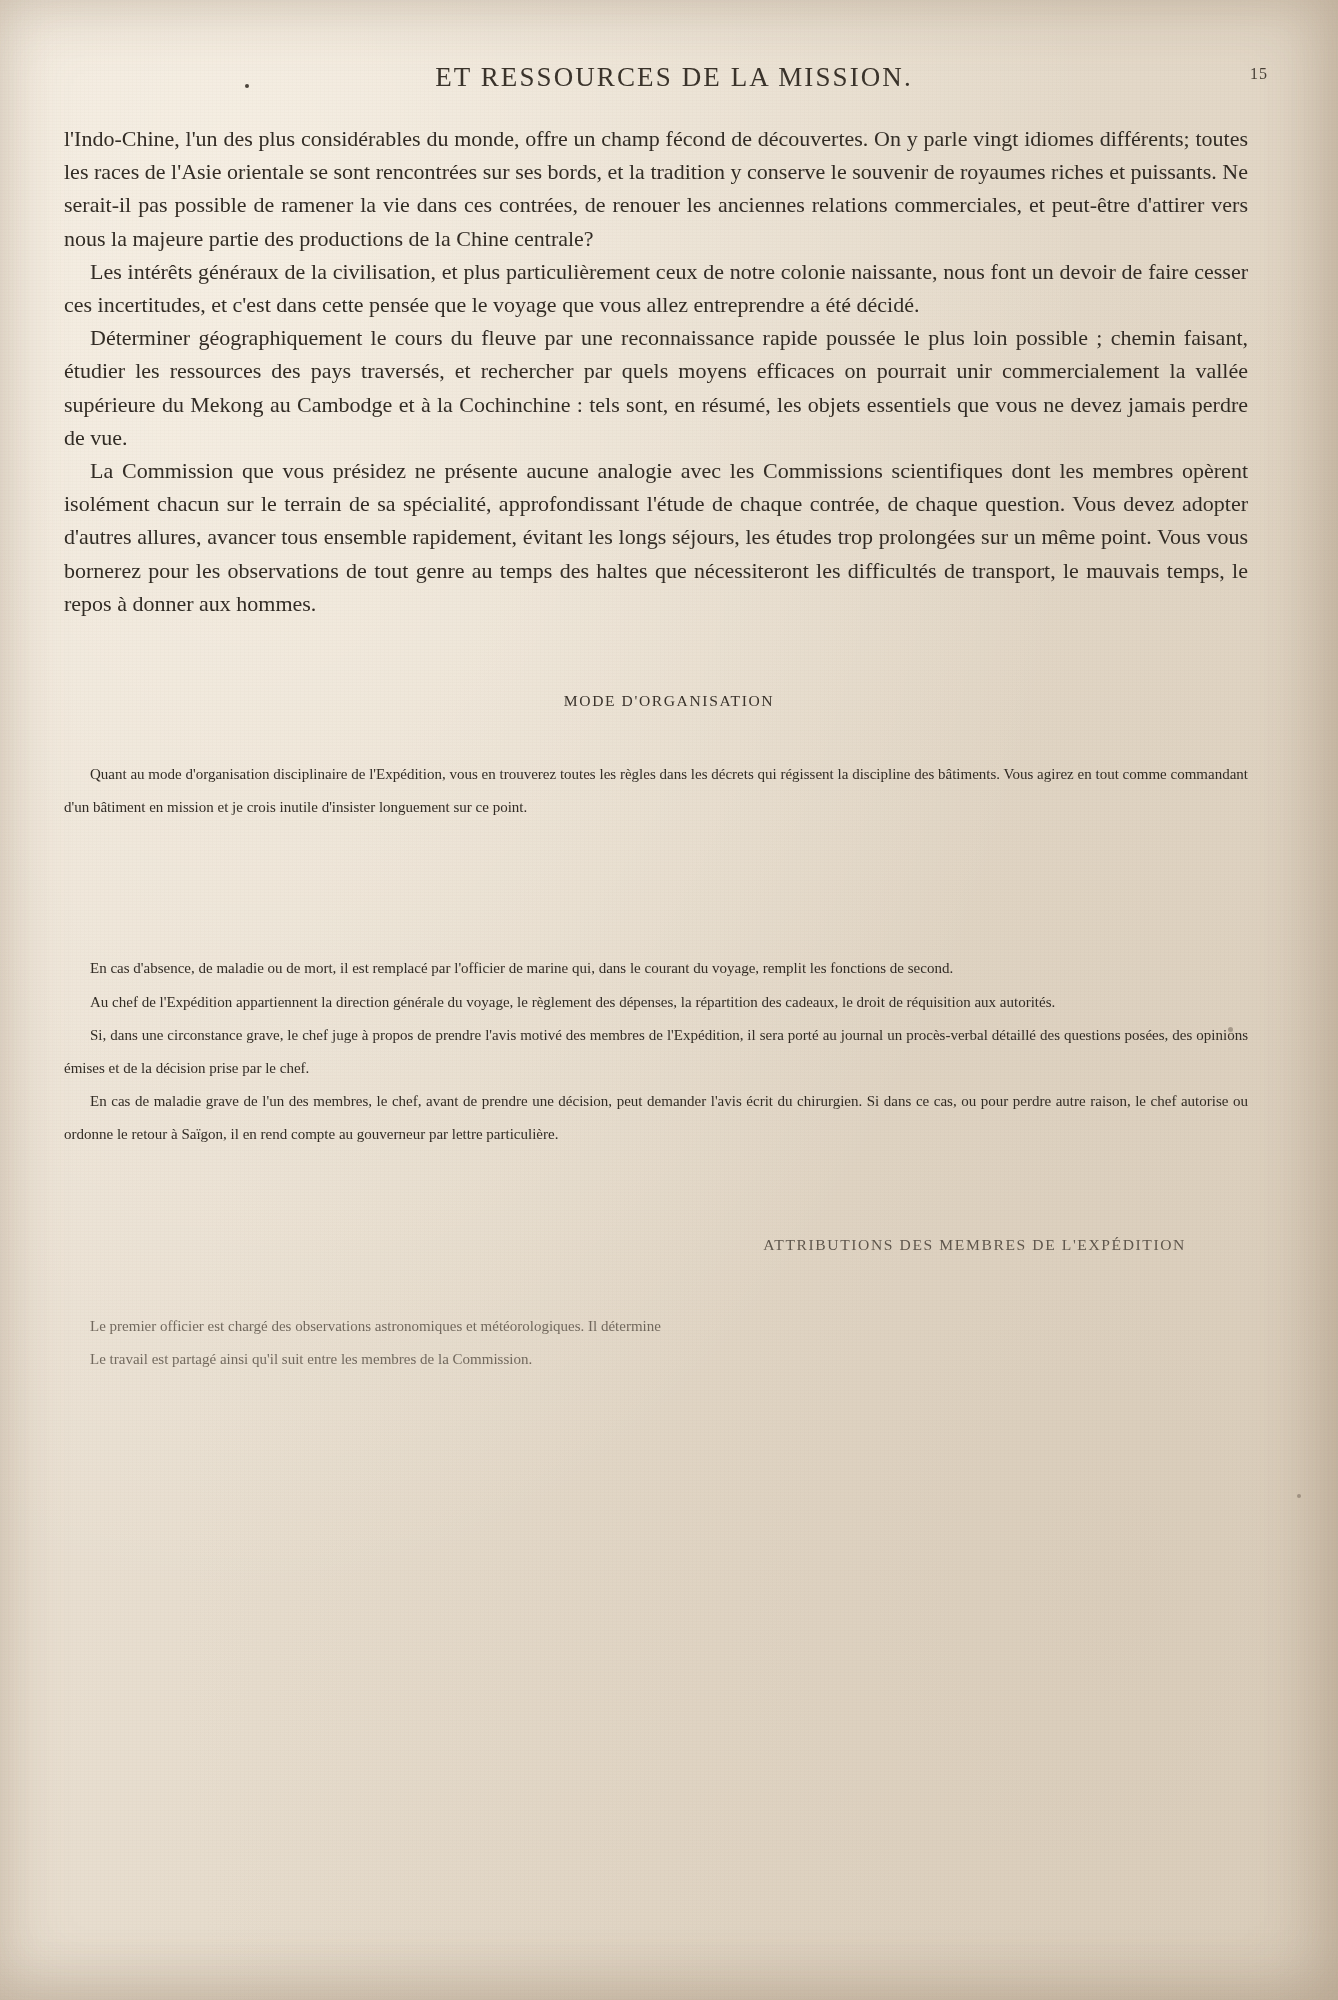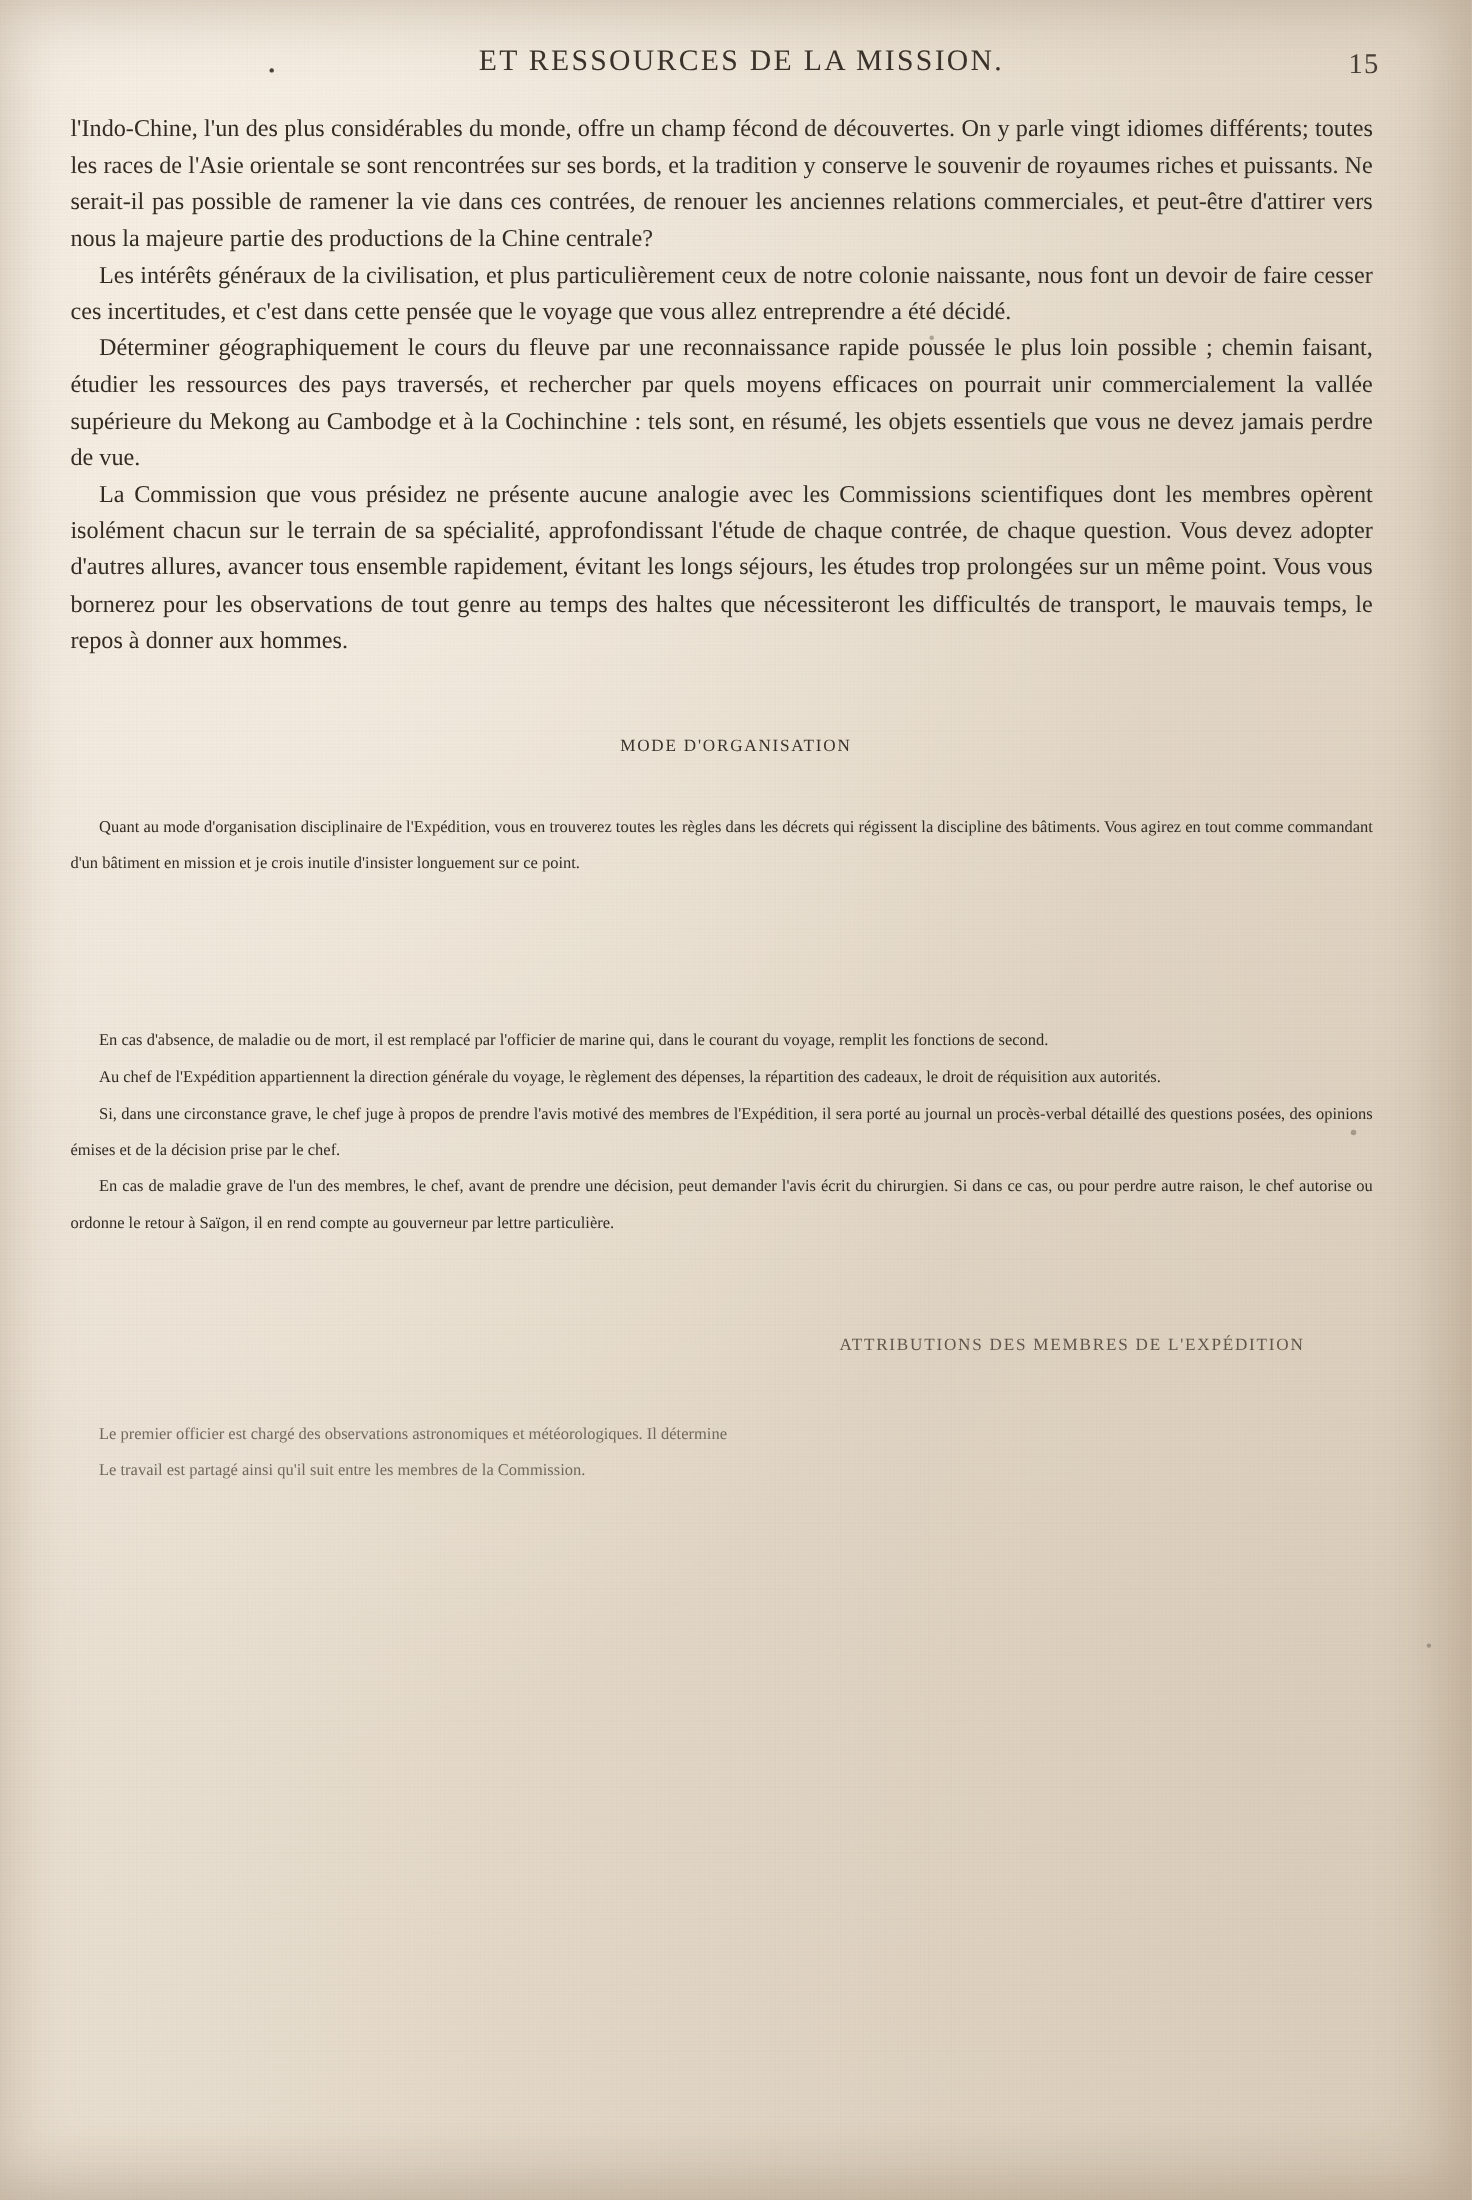--- a/index.html
+++ b/index.html
@@ -43,21 +43,21 @@
   }
   .content {
     position: absolute;
     left: 62px;
     top: 0;
     width: 1214px;
     height: 2000px;
   }
   header.running-head {
     position: relative;
-    margin-top: 40px;
+    margin-top: 62px;
     height: 40px;
   }
   .head-dot {
     position: absolute;
     left: 183px;
     top: 22px;
     width: 4px;
     height: 4px;
     background: #4a433a;
     border-radius: 50%;
@@ -70,23 +70,23 @@
     text-align: center;
     font-size: 27px;
     letter-spacing: 2.1px;
     color: #3a332b;
     font-variant: small-caps;
     text-transform: uppercase;
     padding-left: 10px;
   }
   .head-folio {
     position: absolute;
-    right: 22px;
+    right: 8px;
     top: 3px;
-    font-size: 26px;
+    font-size: 16px;
     letter-spacing: 1px;
     color: #473f36;
   }
   .body-text {
     margin-top: 20px;
     padding: 0 28px 0 2px;
     font-size: 22px;
     line-height: 33.2px;
     text-align: justify;
     color: #322c25;

